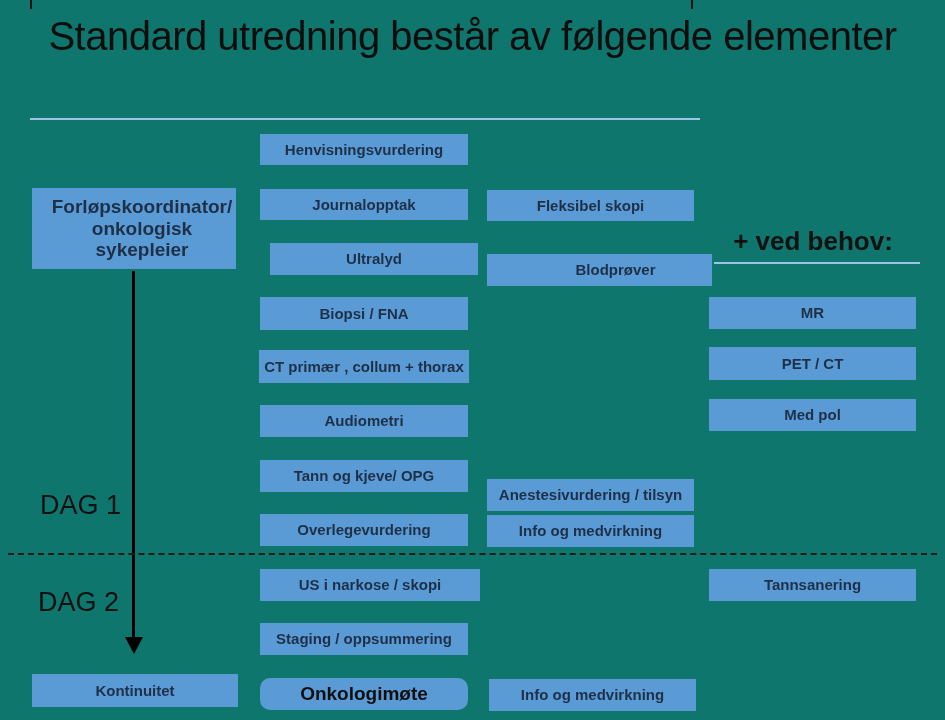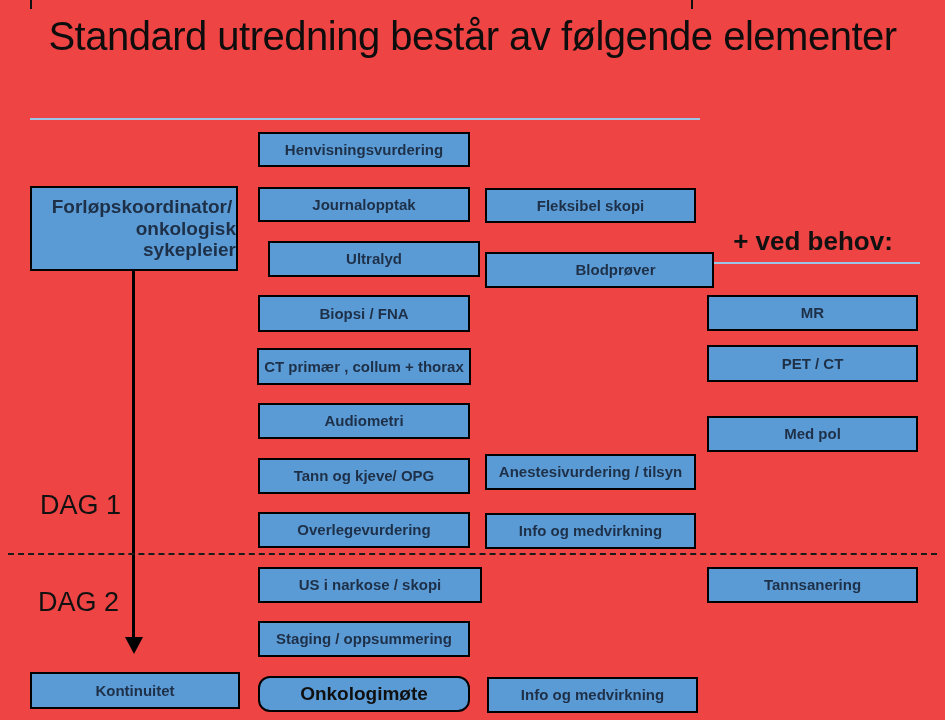--- a/index.html
+++ b/index.html
@@ -1,19 +1,19 @@
 <!DOCTYPE html>
 <html><head>
 <meta charset="utf-8">
 <style>
   html,body{margin:0;padding:0;background:#ffffff;}
   #stage{
     position:relative;
     width:945px;height:720px;
-    background:#ef4444;
+    background:#0f766e;
     font-family:"Liberation Sans", sans-serif;
     overflow:hidden;
     text-decoration:underline;
   }
   .title{
     position:absolute;top:14px;left:0;width:945px;
     text-align:center;
     font-size:40px;font-weight:300;letter-spacing:-0.5px;
     color:#0d0d0d;
     font-family:"Liberation Sans", sans-serif;
@@ -22,24 +22,24 @@
     position:absolute;
     font-size:24px;font-weight:600;color:#111111;
     text-align:center;
   }
   .underline{
     position:absolute;height:2px;background:#9dc3e6;
   }
   .bluebox{
     position:absolute;
     background:#5b9bd5;
-    border:2px solid #000000;
+    border:2px solid #0f766e;
     box-sizing:border-box;
     display:flex;align-items:center;justify-content:center;
-    text-align:right;
+    text-align:center;
     font-size:15px;font-weight:600;color:#1e3048;
     line-height:1.15;
   }
   .bluebox.big{font-size:19px;padding-left:16px;}
   .bluebox.bold-black{font-size:19px;font-weight:700;color:#0f0f0f;border-radius:12px;}
   .day-label{
     position:absolute;
     font-size:27px;font-weight:400;color:#111111;
   }
   .dashed-line{
@@ -95,24 +95,24 @@
   <div class="bluebox" style="left:257px;top:348px;width:214px;height:37px;">CT primær , collum + thorax</div>
   <div class="bluebox" style="left:258px;top:403px;width:212px;height:36px;">Audiometri</div>
   <div class="bluebox" style="left:258px;top:458px;width:212px;height:36px;">Tann og kjeve/ OPG</div>
   <div class="bluebox" style="left:258px;top:512px;width:212px;height:36px;">Overlegevurdering</div>
   <div class="bluebox" style="left:258px;top:567px;width:224px;height:36px;">US i narkose / skopi</div>
   <div class="bluebox" style="left:258px;top:621px;width:212px;height:36px;">Staging / oppsummering</div>
   <div class="bluebox bold-black" style="left:258px;top:676px;width:212px;height:36px;">Onkologimøte</div>
 
   <div class="bluebox" style="left:485px;top:188px;width:211px;height:35px;">Fleksibel skopi</div>
   <div class="bluebox" style="left:485px;top:252px;width:229px;height:36px;padding-left:32px;">Blodprøver</div>
-  <div class="bluebox" style="left:485px;top:454px;width:211px;height:36px;">Anestesivurdering / tilsyn</div>
+  <div class="bluebox" style="left:485px;top:477px;width:211px;height:36px;">Anestesivurdering / tilsyn</div>
   <div class="bluebox" style="left:485px;top:513px;width:211px;height:36px;">Info og medvirkning</div>
   <div class="bluebox" style="left:487px;top:677px;width:211px;height:36px;">Info og medvirkning</div>
 
   <div class="bluebox" style="left:707px;top:295px;width:211px;height:36px;">MR</div>
   <div class="bluebox" style="left:707px;top:345px;width:211px;height:37px;">PET / CT</div>
-  <div class="bluebox" style="left:707px;top:416px;width:211px;height:36px;">Med pol</div>
+  <div class="bluebox" style="left:707px;top:397px;width:211px;height:36px;">Med pol</div>
   <div class="bluebox" style="left:707px;top:567px;width:211px;height:36px;">Tannsanering</div>
 
   <div class="bluebox" style="left:30px;top:672px;width:210px;height:37px;">Kontinuitet</div>
 
 </div>
 
 </body></html>

